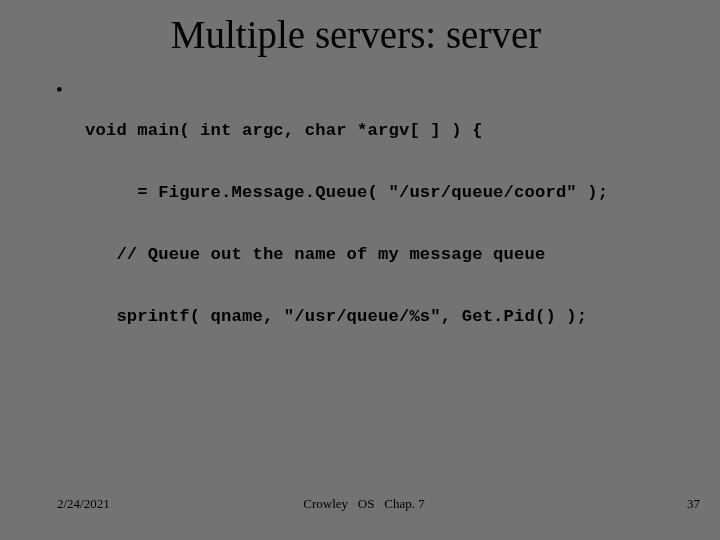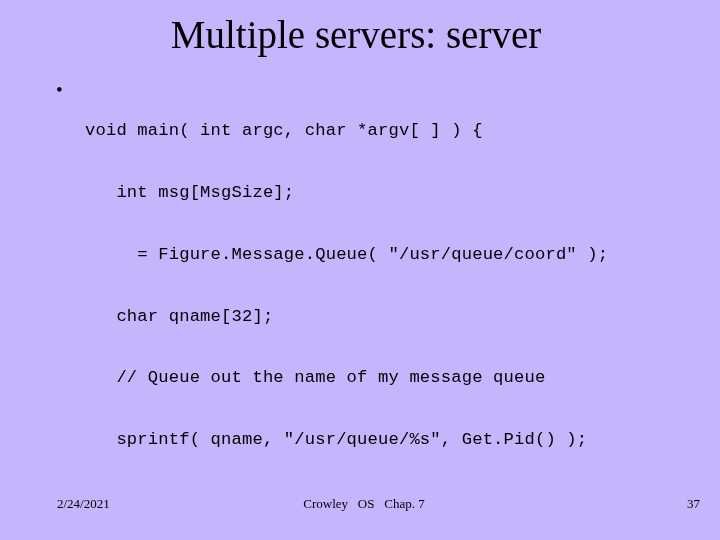--- a/index.html
+++ b/index.html
@@ -7,21 +7,21 @@
     padding: 0;
     background: #ffffff;
   }
   body {
     font-family: "Liberation Serif", serif;
   }
   .slide {
     position: relative;
     width: 720px;
     height: 540px;
-    background: #c4b5fd;
+    background: #737373;
     overflow: hidden;
   }
   .slide-title {
     position: absolute;
     left: 0;
     top: 12px;
     width: 712px;
     text-align: center;
     font-family: "Liberation Serif", serif;
     font-size: 39px;
@@ -56,20 +56,21 @@
     font-size: 17.2px;
     line-height: 20.6px;
     color: #000000;
     white-space: pre;
     letter-spacing: 0.15px;
   }
   .code-line {
     white-space: pre;
     height: 20.6px;
     padding-left: 29px;
+    font-weight: bold;
   }
   .footer {
     position: absolute;
     left: 0;
     top: 494px;
     width: 720px;
     height: 24px;
     font-family: "Liberation Serif", serif;
     font-size: 13px;
     line-height: 20px;
@@ -103,23 +104,21 @@
 
 <div class="slide">
 
   <div class="slide-title">Multiple servers: server</div>
 
   <div class="code-block">
     <div class="bullet-row">
       <span class="bullet-marker">•</span>
       <div class="code-lines">
         <div class="code-line">void main( int argc, char *argv[ ] ) {</div>
-        <div class="code-line">   int msg[MsgSize];</div>
         <div class="code-line">     = Figure.Message.Queue( "/usr/queue/coord" );</div>
-        <div class="code-line">   char qname[32];</div>
         <div class="code-line">   // Queue out the name of my message queue</div>
         <div class="code-line">   sprintf( qname, "/usr/queue/%s", Get.Pid() );</div>
         
         
         
         
         
         
         
         

